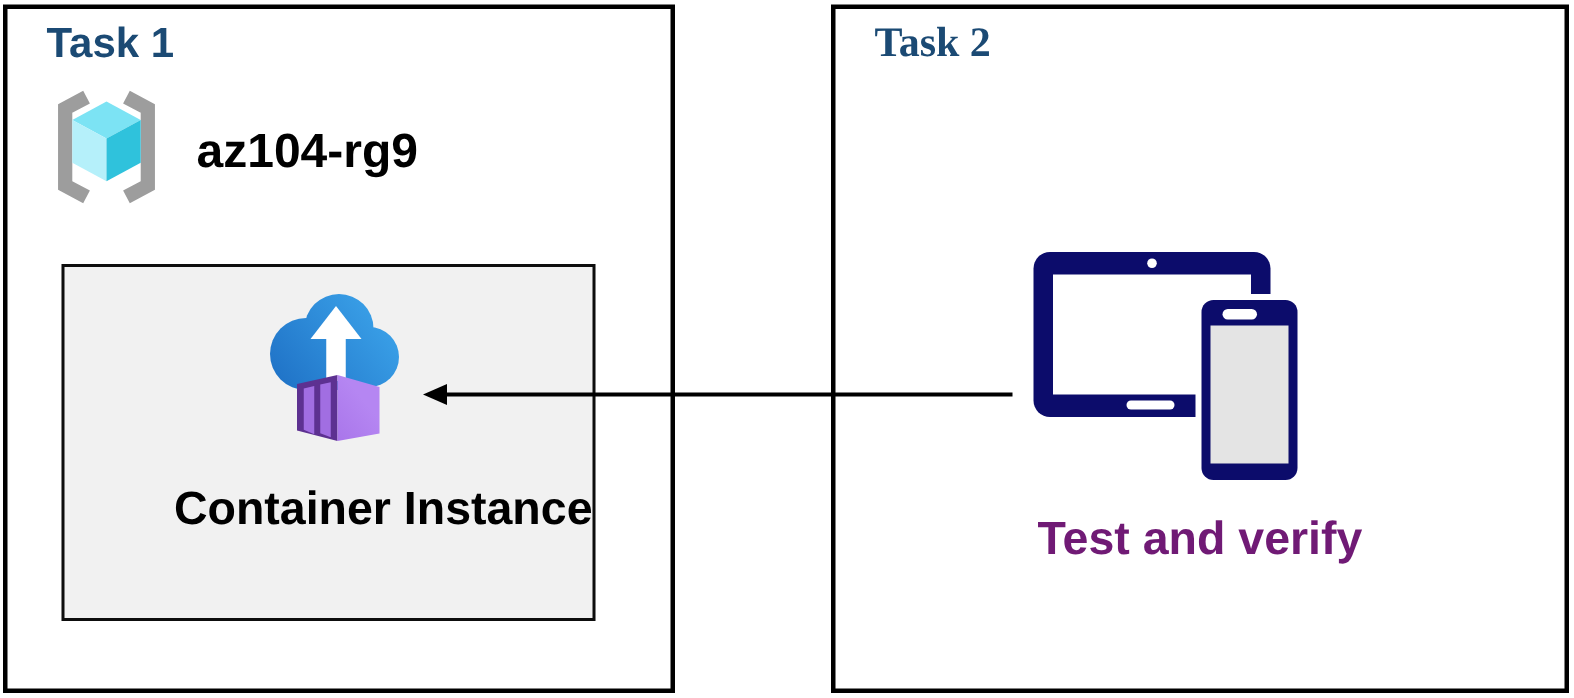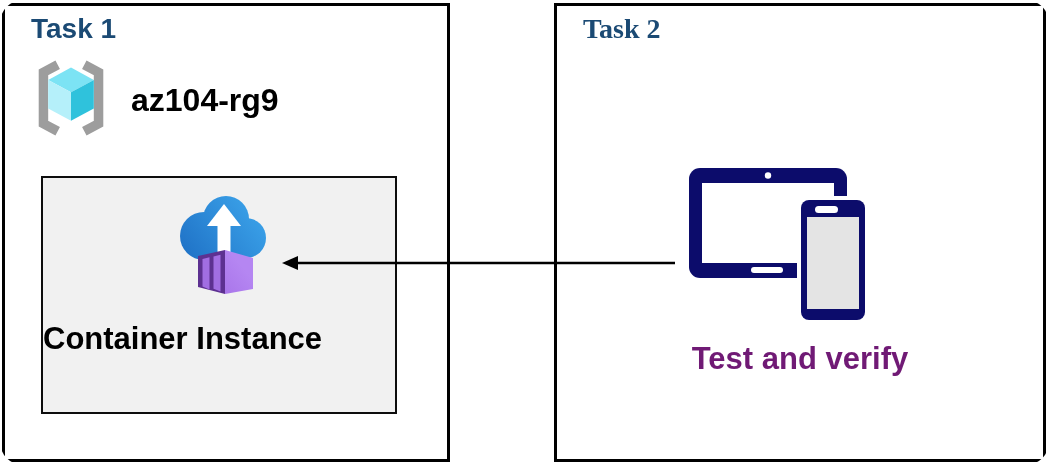--- a/index.html
+++ b/index.html
@@ -6,21 +6,20 @@
   body {
     font-family: "Liberation Sans", sans-serif;
     background: #ffffff;
   }
   #canvas {
     position: relative;
     width: 1049px;
     height: 465px;
     background: #ffffff;
     overflow: hidden;
-    border-radius: 23px;
   }
   .task-box {
     position: absolute;
     border: 3px solid #000000;
     background: #ffffff;
   }
   #task1-box { left: 2px;  top: 3px; width: 448px; height: 459px; }
   #task2-box { left: 554px; top: 3px; width: 492px; height: 459px; }
   .task-title {
     position: absolute;
@@ -51,21 +50,21 @@
     border: 2px solid #0d0d0d;
   }
   #container-icon {
     position: absolute;
     left: 131px; top: 10px;
   }
   #container-label {
     position: absolute;
     left: 0; right: 0;
     top: 143px;
-    text-align: left;
+    text-align: right;
     font-size: 31px;
     font-weight: bold;
     color: #000000;
   }
   #devices-icon {
     position: absolute;
     left: 688px; top: 165px;
   }
   #devices-label {
     position: absolute;

